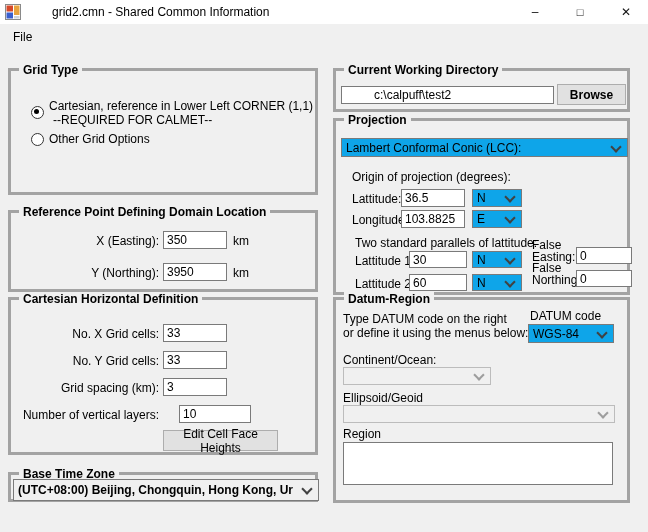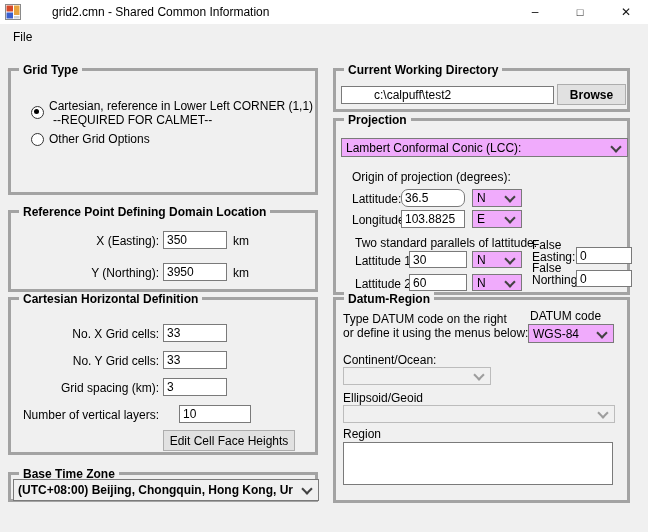--- a/index.html
+++ b/index.html
@@ -23,21 +23,21 @@
   .group{position:absolute;border:3px solid #a3a3a3;box-sizing:border-box;}
   .group-title{position:absolute;top:-8px;left:8px;background:#f0f0f0;padding:0 4px;font-weight:bold;white-space:nowrap;}
 
   .lbl{position:absolute;white-space:nowrap;line-height:14px;}
   .rlbl{position:absolute;text-align:right;white-space:nowrap;line-height:14px;}
   .two-line{line-height:12px;}
 
   .tb{position:absolute;border:1px solid #7a7a7a;background:#fff;box-sizing:border-box;
       font-family:"Liberation Sans",sans-serif;font-size:12px;padding:0 3px;margin:0;outline:none;}
 
-  .combo{position:absolute;border:1px solid #7a7a7a;background:#f0abfc;box-sizing:border-box;
+  .combo{position:absolute;border:1px solid #7a7a7a;background:#0ea5e9;box-sizing:border-box;
          overflow:hidden;white-space:nowrap;}
   .combo .ctext{position:absolute;left:4px;top:50%;transform:translateY(-50%);white-space:nowrap;}
   .combo.bold .ctext{font-weight:bold;}
   .combo.gray{background:#f0f0f0;}
   .combo.disabled{background:#f0f0f0;border-color:#bcbcbc;}
   .chev{position:absolute;right:7px;top:50%;width:6px;height:6px;margin-top:-5px;
         border-right:2px solid #424242;border-bottom:2px solid #424242;transform:rotate(45deg);}
   .combo.disabled .chev{border-color:#9d9d9d;}
 
   .btn{position:absolute;background:#e1e1e1;border:1px solid #adadad;box-sizing:border-box;
@@ -99,21 +99,21 @@
   <div class="group" style="left:8px;top:297px;width:310px;height:158px;">
     <span class="group-title">Cartesian Horizontal Definition</span>
     <span class="rlbl" style="left:0;top:27px;width:148px;">No. X Grid cells:</span>
     <input class="tb" style="left: 152px; top: 24px; width: 64px; height: 18px;" value="33">
     <span class="rlbl" style="left:0;top:54px;width:148px;">No. Y Grid cells:</span>
     <input class="tb" style="left: 152px; top: 51px; width: 64px; height: 18px;" value="33">
     <span class="rlbl" style="left:0;top:81px;width:148px;">Grid spacing (km):</span>
     <input class="tb" style="left: 152px; top: 78px; width: 64px; height: 18px;" value="3">
     <span class="rlbl" style="left:0;top:108px;width:148px;">Number of vertical layers:</span>
     <input class="tb" style="left: 152px; top: 105px; width: 72px; height: 18px; margin-left: 16px;" value="10">
-    <div class="btn" style="left:152px;top:130px;width:132px;height:21px;">Edit Cell Face Heights</div>
+    <div class="btn" style="left:152px;top:130px;width:115px;height:21px;">Edit Cell Face Heights</div>
   </div>
 
   <div class="group" style="left:8px;top:472px;width:310px;height:30px;">
     <span class="group-title">Base Time Zone</span>
     <div class="combo gray bold" style="left:2px;top:4px;width:306px;height:22px;">
       <span class="ctext">(UTC+08:00) Beijing, Chongquin, Hong Kong, Ur</span>
       <span class="chev"></span>
     </div>
   </div>
 
@@ -125,21 +125,21 @@
 
   <div class="group" style="left:333px;top:118px;width:297px;height:177px;">
     <span class="group-title">Projection</span>
     <div class="combo" style="left:5px;top:17px;width:287px;height:19px;">
       <span class="ctext">Lambert Conformal Conic (LCC):</span>
       <span class="chev"></span>
     </div>
     <span class="lbl" style="left:16px;top:49px;">Origin of projection (degrees):</span>
 
     <span class="lbl" style="left:16px;top:71px;">Lattitude:</span>
-    <input class="tb" style="left: 65px; top: 68px; width: 64px; height: 18px; border-radius: 7px;" value="36.5">
+    <input class="tb" style="left: 65px; top: 68px; width: 64px; height: 18px;" value="36.5">
     <div class="combo" style="left:136px;top:68px;width:50px;height:18px;">
       <span class="ctext">N</span>
       <span class="chev"></span>
     </div>
 
     <span class="lbl" style="left:16px;top:92px;">Longitude:</span>
     <input class="tb" style="left: 65px; top: 89px; width: 64px; height: 18px;" value="103.8825">
     <div class="combo" style="left:136px;top:89px;width:50px;height:18px;">
       <span class="ctext">E</span>
       <span class="chev"></span>

